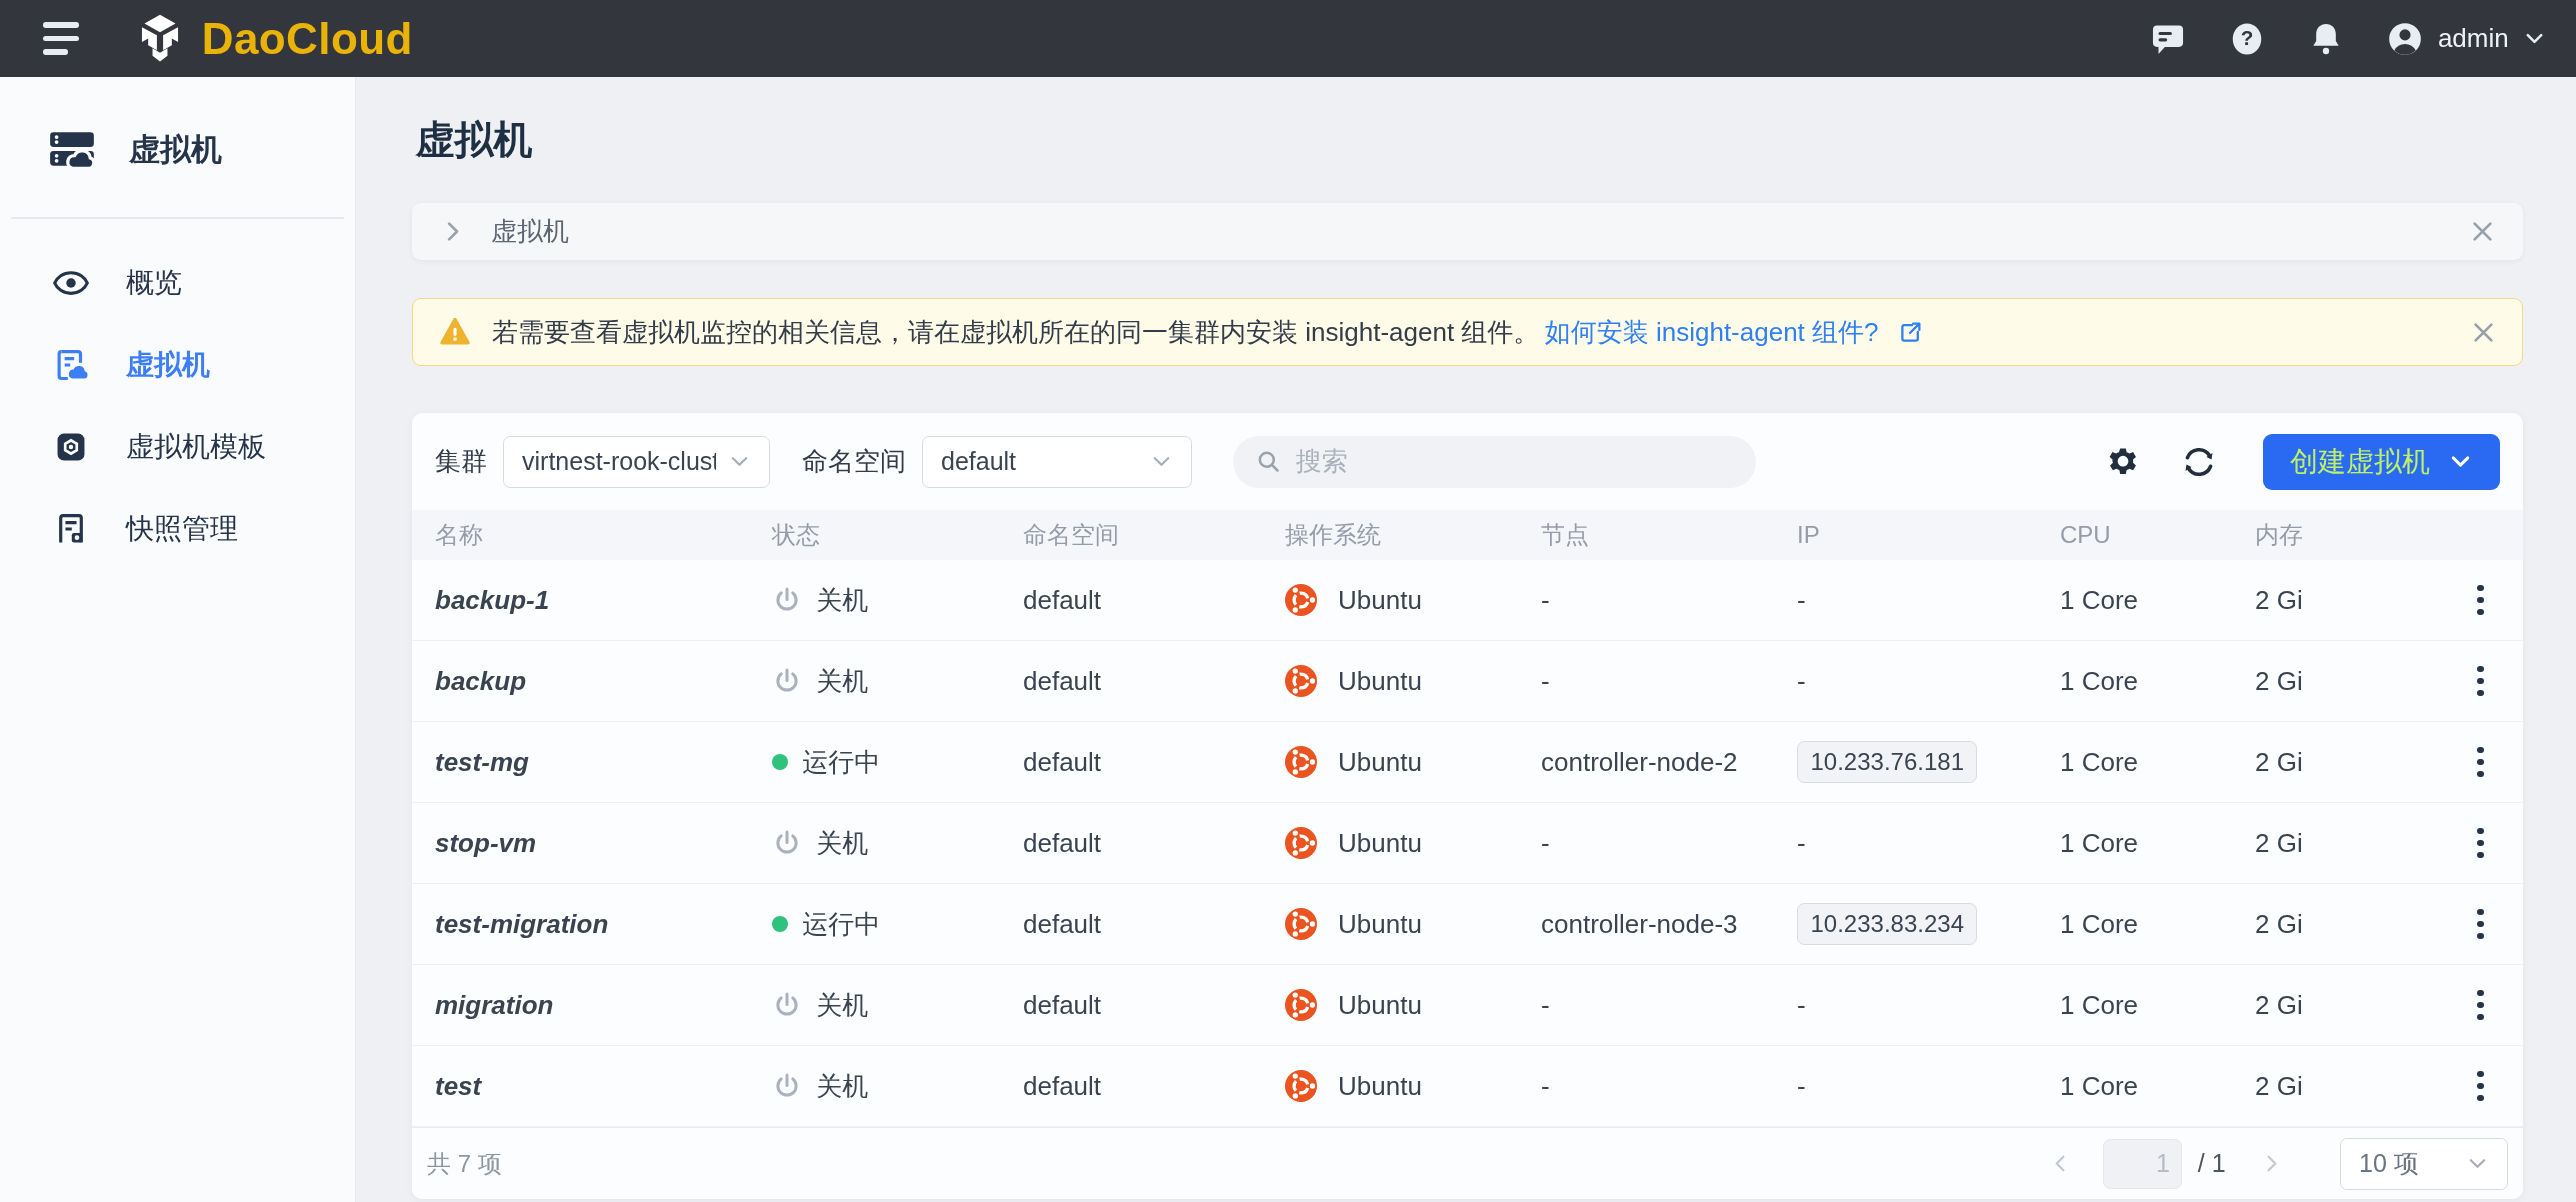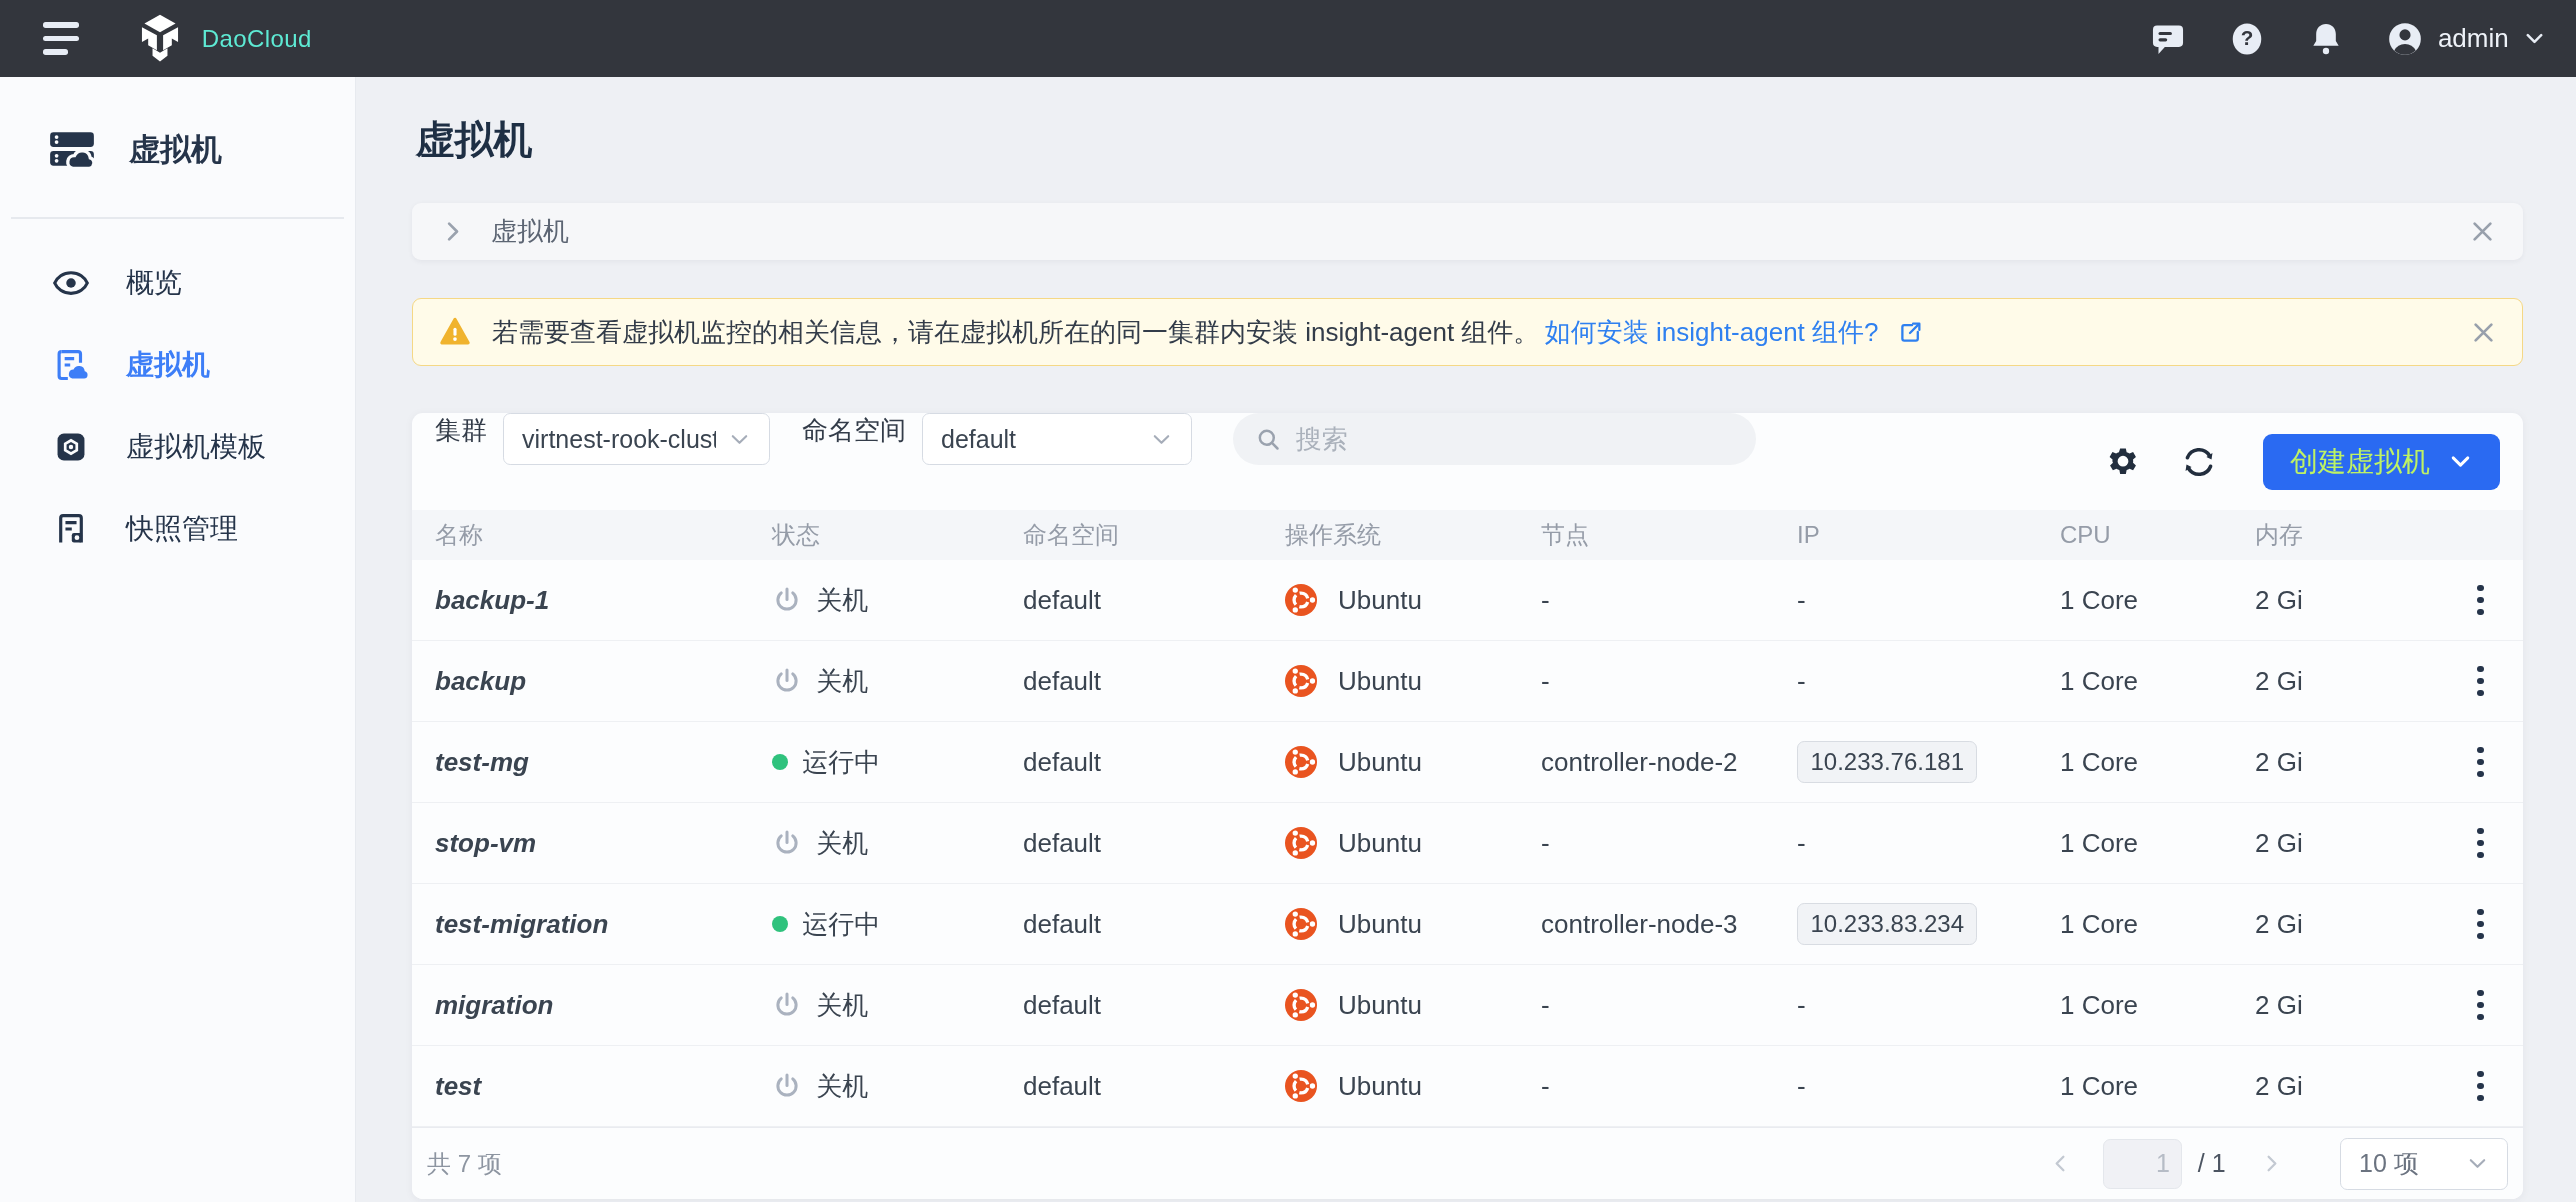--- a/index.html
+++ b/index.html
@@ -15,21 +15,21 @@
   .topbar {
     height:77px; background:#33363d; display:flex; align-items:center;
     padding:0 30px; color:#e8edf5;
   }
   .hamburger { width:41px; height:41px; display:flex; flex-direction:column; justify-content:center; gap:8px; cursor:pointer; margin-left:12.5px; }
   .hamburger span { height:5.4px; border-radius:2.7px; background:#e8edf5; }
   .hamburger span:nth-child(1){ width:36px; }
   .hamburger span:nth-child(2){ width:36px; }
   .hamburger span:nth-child(3){ width:25px; }
   .brand { display:flex; align-items:center; gap:14.3px; margin-left:48px; }
-  .brand-name { font-size:24px; font-weight:400; color:#5eead4; letter-spacing:0.4px; }
+  .brand-name { font-size:44px; font-weight:700; color:#eab308; letter-spacing:0.4px; }
   .topbar-right { margin-left:auto; display:flex; align-items:center; gap:41px; }
   .tb-icon { width:38px; height:38px; color:#e8edf5; cursor:pointer; }
   .user-chip { display:flex; align-items:center; gap:14.3px; cursor:pointer; }
   .user-name { font-size:26px; color:#eef2f8; }
 
   
   .shell { display:flex; height:1125px; }
   .sidebar {
     width:356px; background:#fafbfd; border-right:1.8px solid #e7eaef;
     padding-top:32px; flex-shrink:0;
@@ -68,21 +68,21 @@
   .alert-text { font-size:26px; color:#333c49; }
   .alert-link { font-size:26px; color:#2f80f0; margin-left:5.4px; text-decoration:none; cursor:pointer; display:inline-flex; align-items:center; gap:10.7px; }
   .extlink-icon { width:25px; height:25px; color:#2f80f0; display:inline-block; vertical-align:-2.7px; margin-left:9px; }
   .alert .close-x { margin-left:auto; }
 
   
   .card {
     margin-top:47px; background:#fcfdfe; border-radius:10.7px;
     box-shadow:0 1.8px 9px rgba(30,40,60,.05); overflow:hidden;
   }
-  .filterbar { height:97px; display:flex; padding:0 23px; }
+  .filterbar { height:97px; display:flex; align-items:center; padding:0 23px; }
   .f-label { font-size:26px; color:#333c49; margin-right:16px; white-space:nowrap; }
   .select {
     height:52px; background:#ffffff; border:1.8px solid #d6dbe3; border-radius:7.2px;
     display:flex; align-items:center; padding:0 18px; cursor:pointer;
   }
   .select .sel-value { font-size:25px; color:#3a4450; flex:1; white-space:nowrap; overflow:hidden; }
   .sel-chevron { width:23px; height:23px; color:#a6adb9; margin-left:12.5px; flex-shrink:0; }
   .select.cluster { width:267px; margin-right:32px; }
   .select.namespace { width:270px; margin-right:41px; }
   .searchbox {

